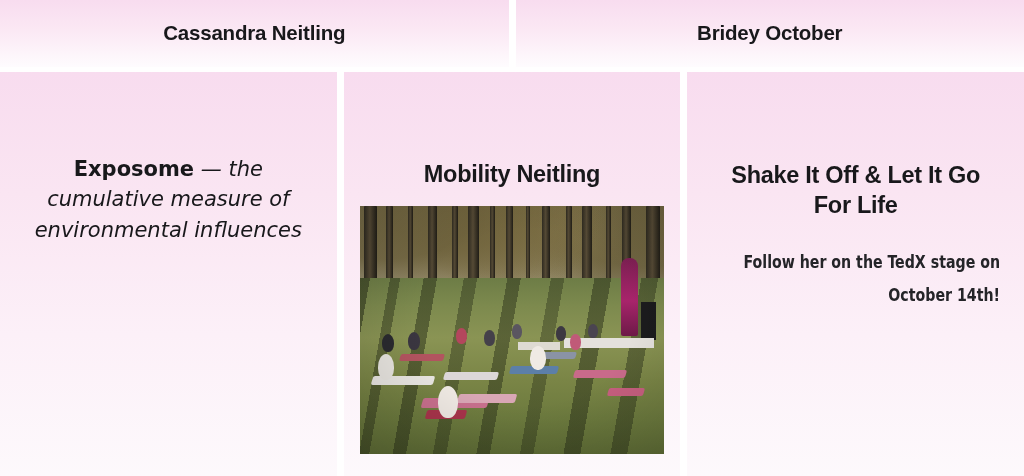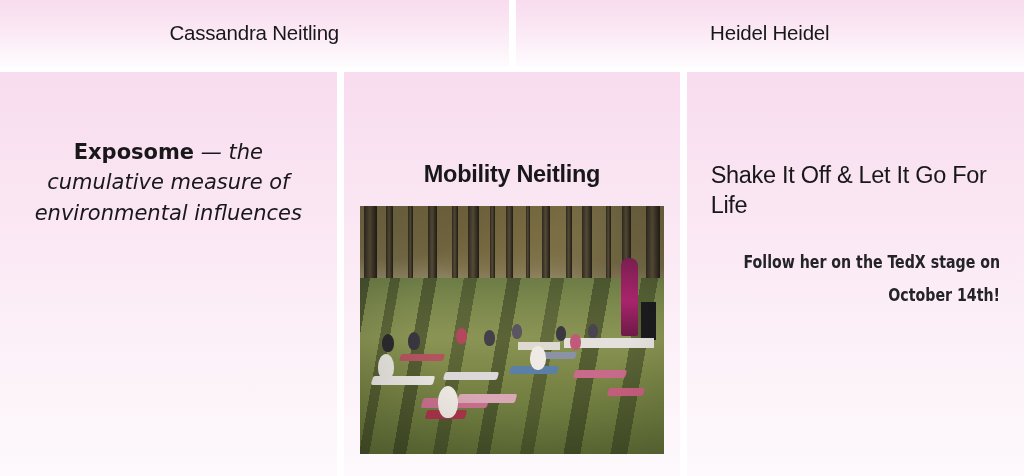--- a/index.html
+++ b/index.html
@@ -33,21 +33,21 @@
     height: 67px;
     display: flex;
     align-items: center;
     justify-content: center;
     background: linear-gradient(to bottom, #f8dcef 0%, #fbe8f4 45%, #fefcfe 100%);
   }
 
   .header-cell-label {
     font-family: "Liberation Sans", sans-serif;
     font-size: 20.5px;
-    font-weight: normal;
+    font-weight: bold;
     color: #18181b;
     letter-spacing: -0.2px;
     text-align: left;
     line-height: 1.2;
   }
 
   
   .row-gap {
     width: 1024px;
     height: 5px;
@@ -74,21 +74,21 @@
 
   
   .definition {
     font-family: "DejaVu Sans", sans-serif;
     font-size: 21px;
     line-height: 1.45;
     color: #18181b;
     text-align: center;
     font-style: italic;
     max-width: 280px;
-    margin-top: 3px;
+    margin-top: 20px;
   }
   .definition .term {
     font-weight: bold;
     font-style: normal;
   }
 
   
   .session-title {
     font-family: "Liberation Sans", sans-serif;
     font-size: 23.5px;
@@ -185,23 +185,23 @@
   }
   .ph-vignette {
     position: absolute; inset: 0;
     background: radial-gradient(ellipse at 55% 45%, rgba(0,0,0,0) 45%, rgba(0,0,0,0.16) 100%);
   }
 
   
   .talk-title {
     font-family: "Liberation Sans", sans-serif;
     font-size: 23.5px;
-    font-weight: normal;
+    font-weight: bold;
     color: #18181b;
-    text-align: left;
+    text-align: center;
     letter-spacing: -0.3px;
     line-height: 1.28;
     margin-top: 26px;
     max-width: 290px;
   }
 
   .talk-note {
     font-family: "DejaVu Sans Condensed", "Liberation Sans Narrow", "Liberation Sans", sans-serif;
     font-size: 17.5px;
     font-weight: bold;
@@ -218,21 +218,21 @@
 </head>
 <body>
 
 <div class="table-wrap">
 
   <div class="header-row">
     <div class="header-cell">
       <div class="header-cell-label">Cassandra Neitling</div>
     </div>
     <div class="header-cell">
-      <div class="header-cell-label">Heidel Heidel</div>
+      <div class="header-cell-label">Bridey October</div>
     </div>
   </div>
 
   <div class="row-gap"></div>
 
   <div class="body-row">
 
     <div class="body-cell">
       <div class="definition"><span class="term">Exposome</span><span> — the cumulative measure of environmental influences</span></div>
     </div>

